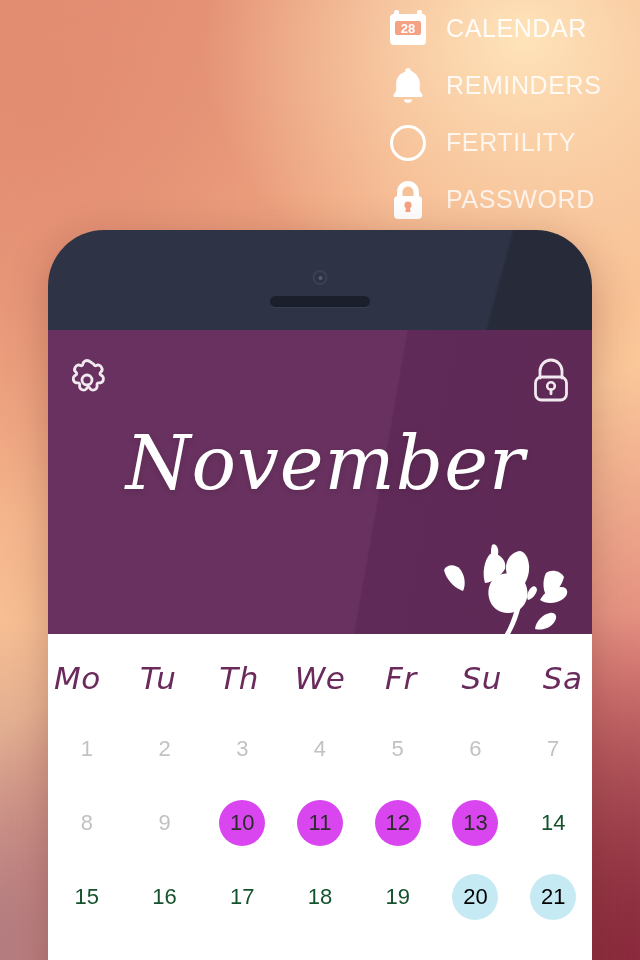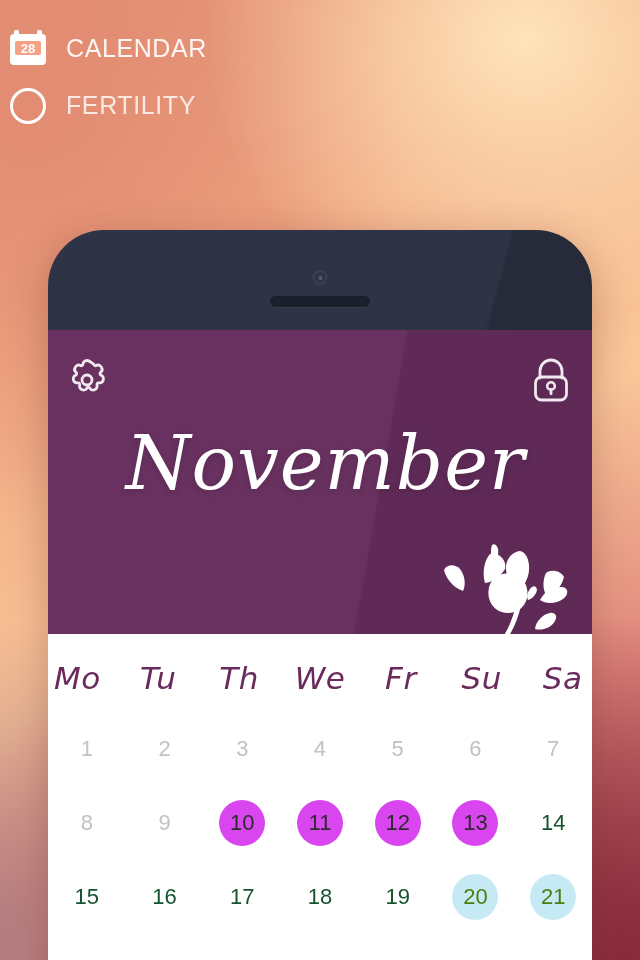--- a/index.html
+++ b/index.html
@@ -12,22 +12,22 @@
     background:
       radial-gradient(ellipse 520px 460px at 82% 4%,  rgba(255,228,186,1) 0%, rgba(255,224,178,0) 62%),
       radial-gradient(ellipse 620px 700px at 6% 10%,  rgba(226,140,114,1) 0%, rgba(226,140,114,0) 60%),
       radial-gradient(ellipse 700px 560px at 100% 100%, rgba(138,42,60,1) 0%, rgba(138,42,60,0) 62%),
       radial-gradient(ellipse 520px 520px at -4% 98%, rgba(176,122,128,1) 0%, rgba(176,122,128,0) 62%),
       linear-gradient(150deg,#e28e74 0%, #f0a882 28%, #fbc89a 55%, #e0857c 78%, #a44a55 100%);
   }
 
   
   .features{
-    position:absolute; left:0; top:0; width:640px; padding-top:20px;
-    display:flex; flex-direction:column; align-items:flex-start;
+    position:absolute; left:0; top:0; width:640px; padding-top:0;
+    display:flex; flex-direction:column; align-items:flex-end;
   }
   .feature{
     display:flex; align-items:center; width:260px; height:57px;
   }
   .feat-ico{
     width:56px; height:52px; display:flex; align-items:center; justify-content:center;
     flex:0 0 56px;
   }
   .feat-label{
     color:rgba(255,255,255,.92); font-size:25px; letter-spacing:.6px;
@@ -95,21 +95,21 @@
   .row{ display:grid; grid-template-columns:repeat(7,1fr); height:74px; }
   .cell{ display:flex; align-items:center; justify-content:center; }
   .num{
     width:46px; height:46px; border-radius:50%;
     display:flex; align-items:center; justify-content:center;
     font-size:22px; color:#14532d; font-family:"Liberation Sans", sans-serif;
     cursor:pointer;
   }
   .num.dim{ color:#c2c2c2; }
   .num.period{ background:#d946ef; color:#2c2c2c; }
-  .num.fertile{ background:#c6eaf3; color:#4d7c0f; }
+  .num.fertile{ background:#c6eaf3; color:#000000; }
 </style>
 </head>
 <body>
 
 <div id="app">
 
   <div class="features">
 
     <div class="feature f1">
       <span class="feat-ico">
@@ -117,30 +117,50 @@
           <rect x="8" y="3" width="5" height="8" rx="2" fill="#fff"></rect>
           <rect x="31" y="3" width="5" height="8" rx="2" fill="#fff"></rect>
           <rect x="4" y="7" width="36" height="31" rx="4" fill="#fff"></rect>
           <rect x="9" y="14" width="26" height="14" rx="2" fill="#f4a184"></rect>
           <text x="22" y="26" font-family="Liberation Sans, sans-serif" font-size="13" font-weight="bold" fill="#fff" text-anchor="middle">28</text>
         </svg>
       </span>
       <span class="feat-label">CALENDAR</span>
     </div>
 
+    <div class="feature f2">
+      <span class="feat-ico">
+        <svg width="40" height="42" viewBox="0 0 40 42">
+          <path d="M20 3c-1.6 0-2.8 1.1-2.8 2.6v1.2C11.8 8.2 8.2 12.9 8.2 18.6v7.1l-2.7 4.4c-.5.9.1 2 1.2 2h26.6c1.1 0 1.7-1.1 1.2-2l-2.7-4.4v-7.1c0-5.7-3.6-10.4-9-12.8V5.6C22.8 4.1 21.6 3 20 3z" fill="#fff"></path>
+          <path d="M16 34.5c0 2 1.8 3.6 4 3.6s4-1.6 4-3.6z" fill="#fff"></path>
+        </svg>
+      </span>
+      <span class="feat-label">REMINDERS</span>
+    </div>
 
     <div class="feature f3">
       <span class="feat-ico">
         <svg width="42" height="42" viewBox="0 0 42 42">
           <circle cx="21" cy="21" r="16.5" fill="none" stroke="#fff" stroke-width="3"></circle>
         </svg>
       </span>
       <span class="feat-label">FERTILITY</span>
     </div>
 
+    <div class="feature f4">
+      <span class="feat-ico">
+        <svg width="40" height="44" viewBox="0 0 40 44">
+          <path d="M20 3c-6.1 0-11 4.9-11 11v6h5.5v-6c0-3 2.5-5.5 5.5-5.5s5.5 2.5 5.5 5.5v6H31v-6c0-6.1-4.9-11-11-11z" fill="#fff"></path>
+          <rect x="6" y="18" width="28" height="23" rx="4" fill="#fff"></rect>
+          <circle cx="20" cy="27" r="3.6" fill="#f4a184"></circle>
+          <path d="M18.3 27h3.4l.9 7h-5.2z" fill="#f4a184"></path>
+        </svg>
+      </span>
+      <span class="feat-label">PASSWORD</span>
+    </div>
 
   </div>
 
   <div class="phone">
     <div class="cam">
         <i></i>
       </div>
     <div class="speaker"></div>
 
     <div class="screen">

